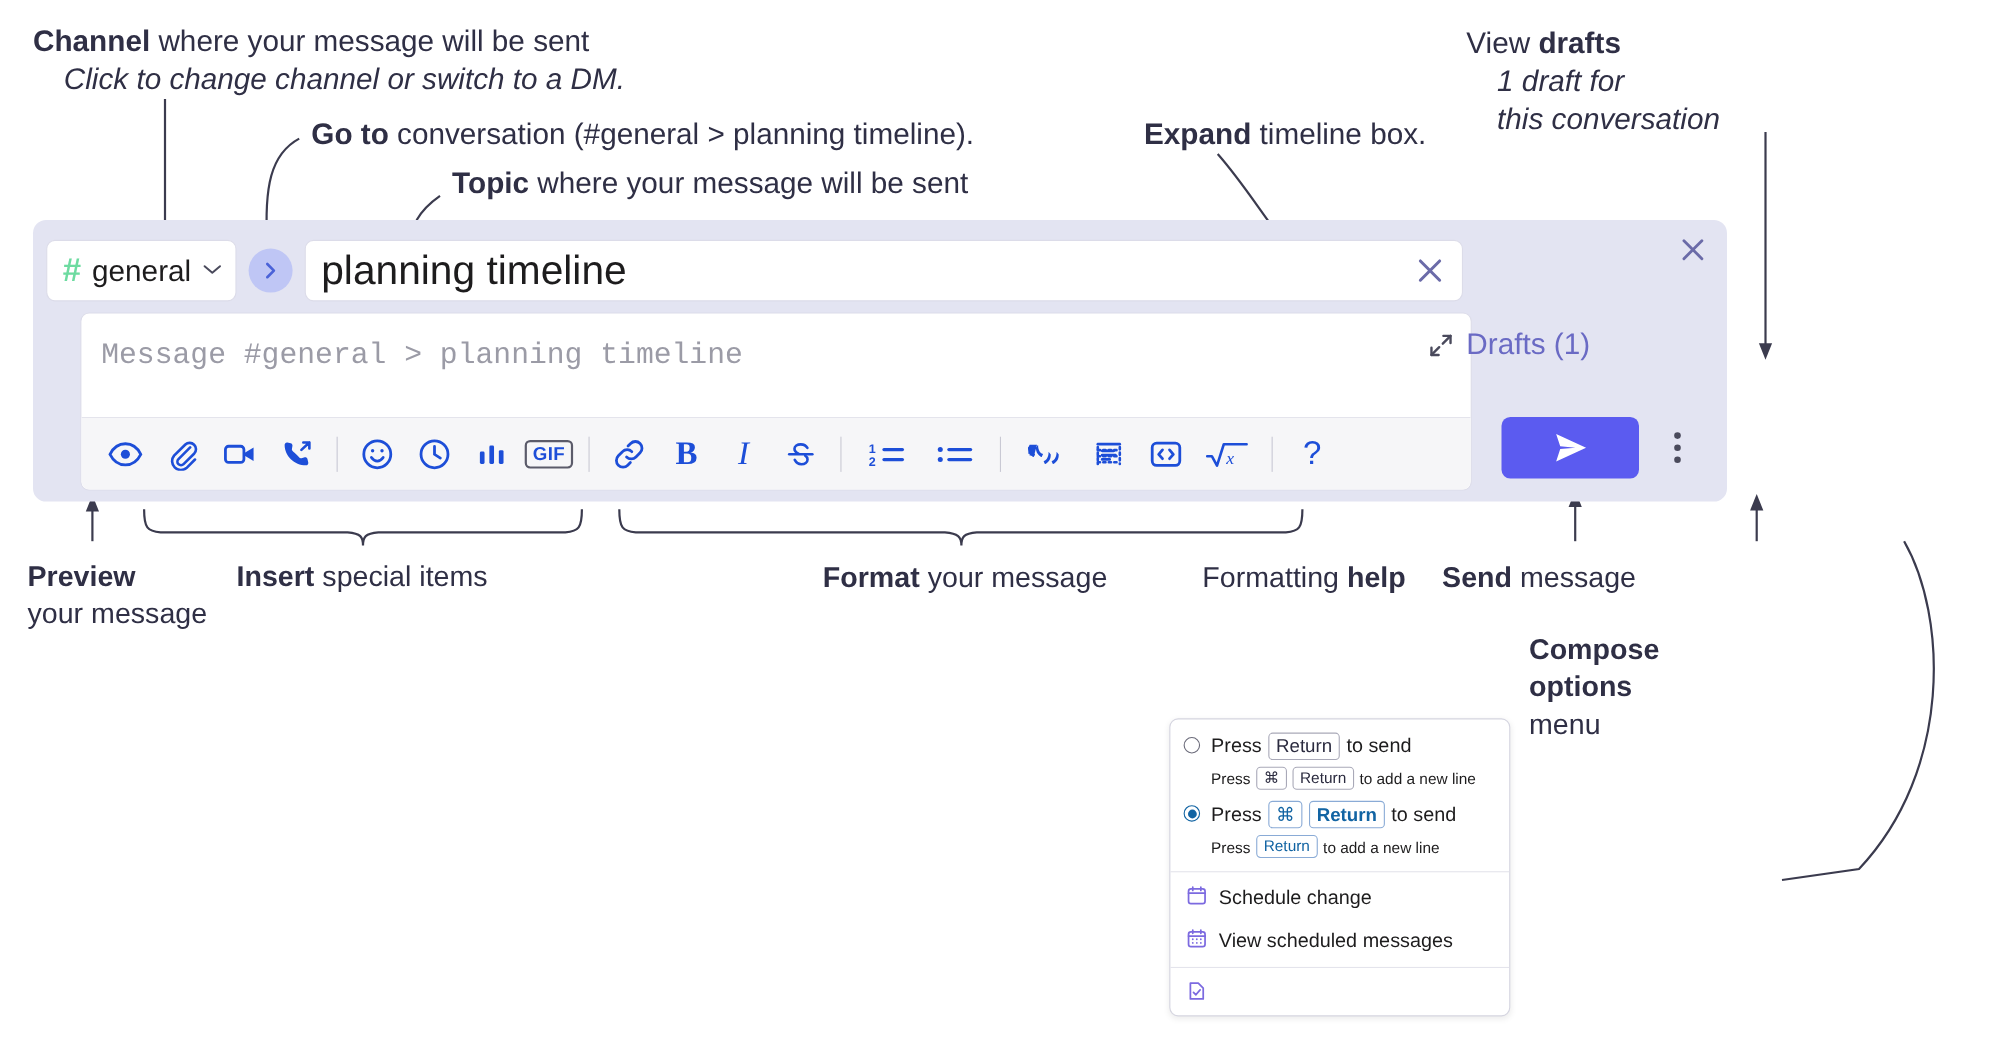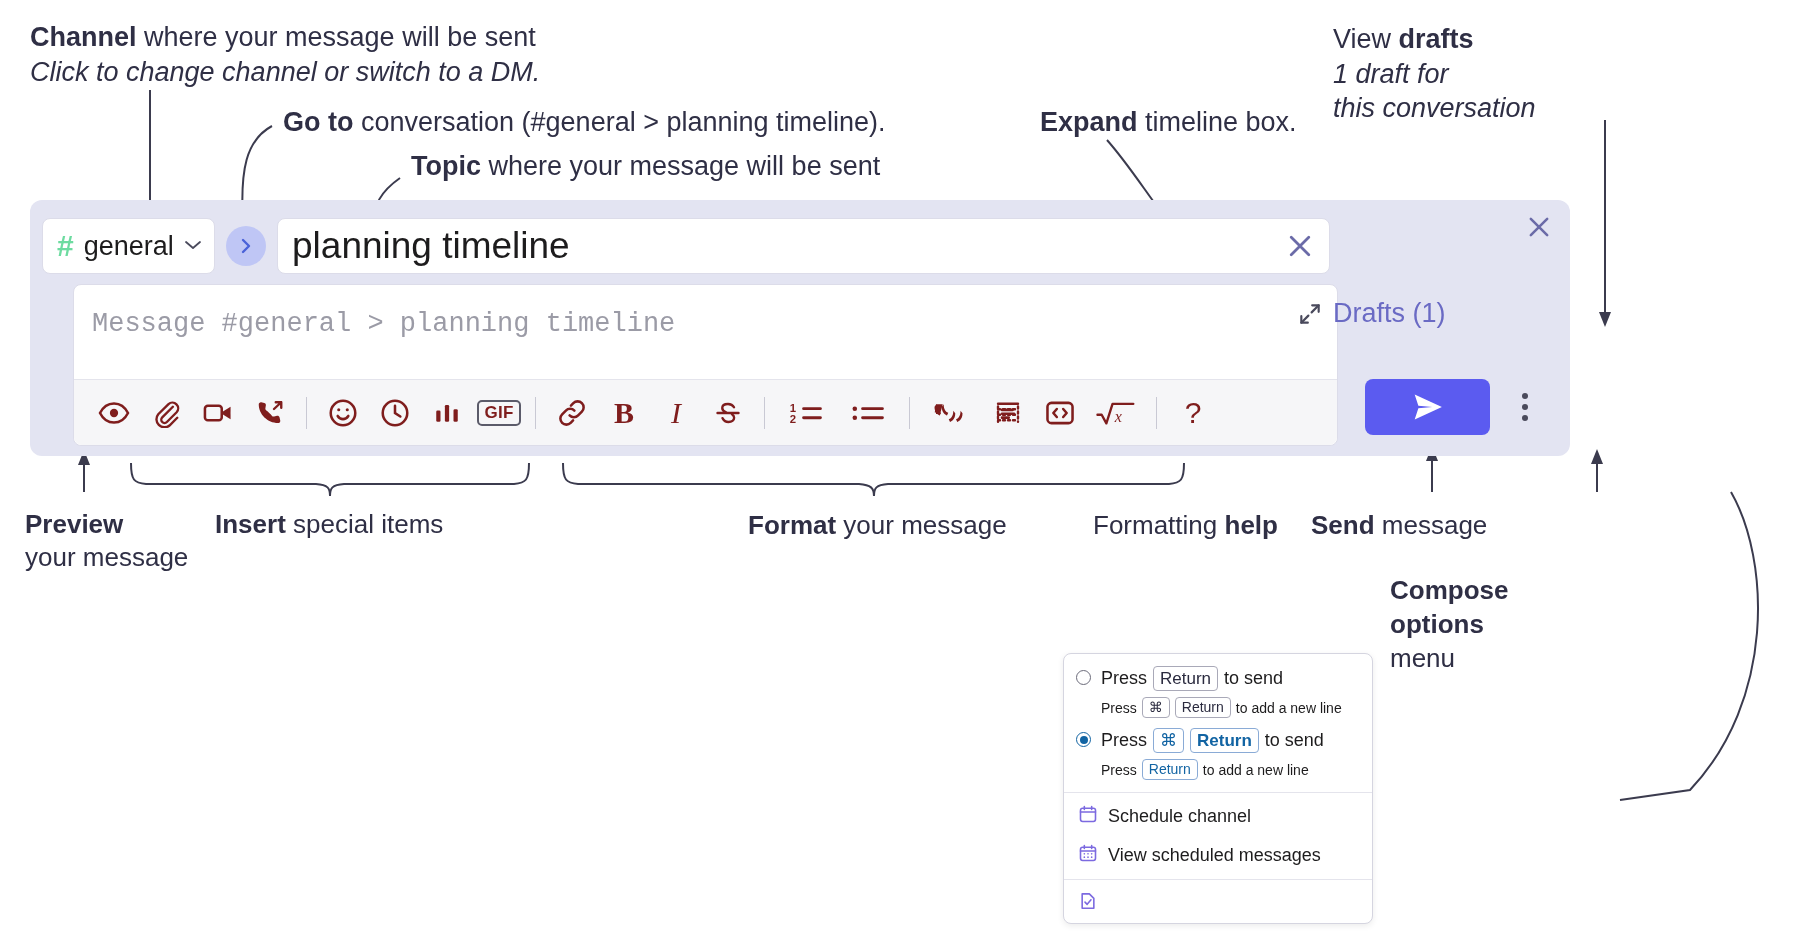--- a/index.html
+++ b/index.html
@@ -7,21 +7,21 @@
   body {
     width: 1814px; height: 944px;
     background: #ffffff;
     font-family: "Liberation Sans", sans-serif;
     color: #2b2b3f;
     position: relative;
     overflow: hidden;
   }
   .ann { position:absolute; color:#2f2f45; line-height:1.28; }
   .ann b { font-weight:700; }
-  .ann i { font-style:italic; }
+  .ann i { font-style:italic;margin-left:28px; }
 
   
   #ann-channel      { left:30px;  top:20px;  font-size:27px; }
   #ann-goto         { left:283px; top:105px; font-size:27px; white-space:nowrap;text-align:right; }
   #ann-topic        { left:411px; top:149px; font-size:27px; white-space:nowrap; }
   #ann-expand       { left:1040px;top:105px; font-size:27px; white-space:nowrap; }
   #ann-drafts       { left:1333px;top:22px;  font-size:27px; }
   #ann-preview      { left:25px;  top:508px; font-size:26px; }
   #ann-insert       { left:215px; top:508px; font-size:26px; white-space:nowrap; }
   #ann-format       { left:748px; top:509px; font-size:26px; white-space:nowrap; }
@@ -73,21 +73,21 @@
   #msg-placeholder {
     position:absolute; left:18px; top:24px; font-size:27px; color:#9b9ba6;font-family:Liberation Mono, monospace;
   }
   #expand-btn { position:absolute; right:14px; top:16px; color:#4a4a5c; }
   #toolbar {
     position:absolute; left:0; bottom:0; width:100%; height:66px;
     background:#f6f6f8; border-top:1px solid #e4e4ec;
     border-radius:0 0 8px 8px;
     display:flex; align-items:center; padding:0 14px; gap:0;
   }
-  .tb { width:52px; height:50px; display:flex; align-items:center; justify-content:center; color:#7f1d1d; }
+  .tb { width:52px; height:50px; display:flex; align-items:center; justify-content:center; color:#1d4ed8; }
   .tb svg { display:block; }
   .tb-sep { width:1px; height:32px; background:#c9c9d4; margin:0 10px; }
   .tb-text { font-size:30px; line-height:1; }
   .gif-box {
     border:2.5px solid #5b5b6a; border-radius:5px; padding:1px 5px;
     font-size:17px; font-weight:700; letter-spacing:.3px;
   }
 
   
   #send-btn {
@@ -472,21 +472,21 @@
   <div class="menu-sep"></div>
 
   <div class="menu-item">
     <span>
       <svg width="20" height="20" viewBox="0 0 24 24" fill="none" stroke="#7c6ae0" stroke-width="1.9" stroke-linecap="round">
           <rect x="3" y="5" width="18" height="16" rx="2.6"></rect>
           <path d="M3 9.6 H21"></path>
           <path d="M7.6 3 V6.6 M16.4 3 V6.6"></path>
         </svg>
     </span>
-    <span>Schedule channel</span>
+    <span>Schedule change</span>
   </div>
 
   <div class="menu-item">
     <span>
       <svg width="20" height="20" viewBox="0 0 24 24" fill="none" stroke="#7c6ae0" stroke-width="1.9" stroke-linecap="round">
           <rect x="3" y="5" width="18" height="16" rx="2.6"></rect>
           <path d="M3 9.6 H21"></path>
           <path d="M7.6 3 V6.6 M16.4 3 V6.6"></path>
           <g fill="#7c6ae0" stroke="none">
             <circle cx="7.6" cy="13" r="1"></circle>

